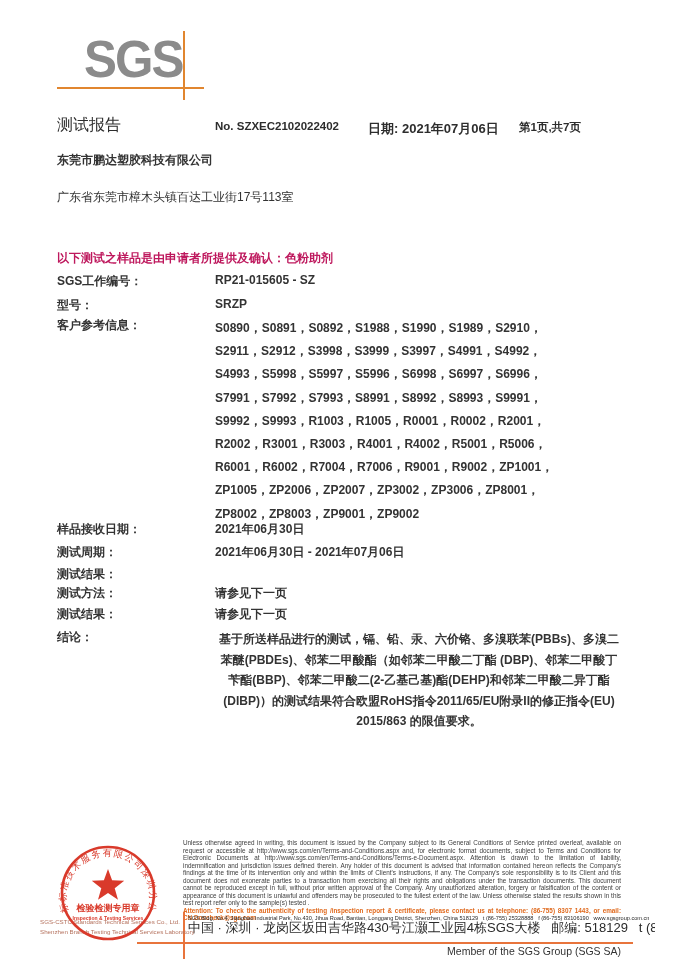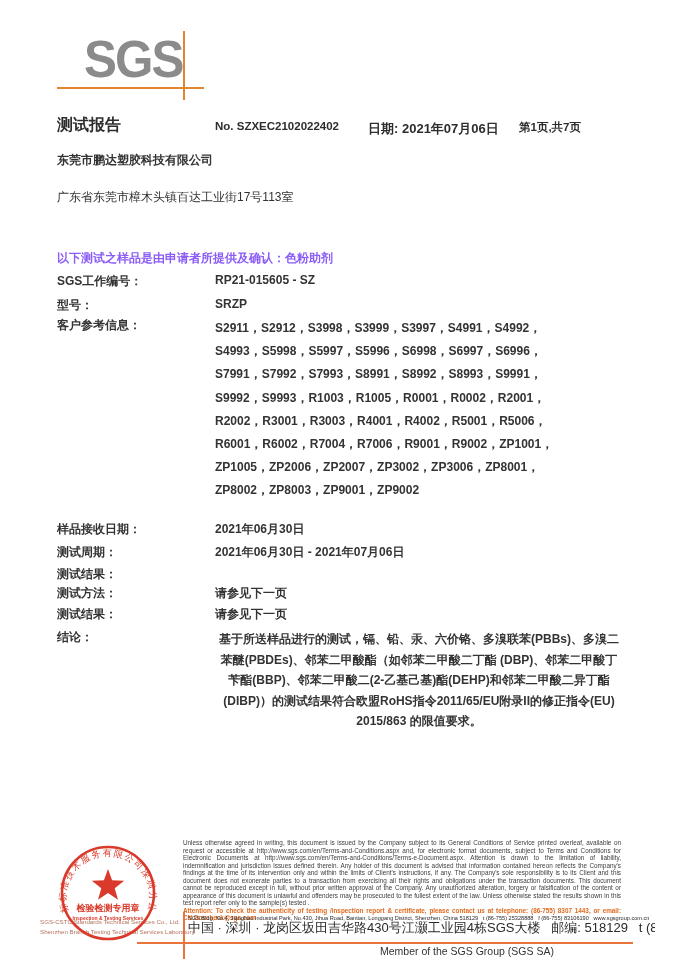--- a/index.html
+++ b/index.html
@@ -8,48 +8,48 @@
     font-family:"Liberation Sans","DejaVu Sans",sans-serif;color:#2f2f2f;
   }
   
   .logo-text{
     position:absolute;left:84px;top:33px;font-size:52px;font-weight:700;
     color:#8b8b8b;letter-spacing:-2px;line-height:1;transform:scaleX(.95);transform-origin:left;
   }
   .logo-hline{position:absolute;left:57px;top:87px;width:147px;height:2px;background:#e1862f;}
   .logo-vline{position:absolute;left:183px;top:31px;width:2px;height:69px;background:#e1862f;}
   
-  .title{position:absolute;left:57px;top:115px;font-size:16px;font-weight:700;color:#2d2d2d;}
+  .title{position:absolute;left:57px;top:115px;font-size:16px;font-weight:400;color:#2d2d2d;}
   .report-no{position:absolute;left:215px;top:120px;font-size:11.5px;font-weight:700;color:#2d2d2d;}
   .report-date{position:absolute;left:368px;top:120px;font-size:13px;font-weight:700;color:#2d2d2d;}
   .report-page{position:absolute;left:519px;top:120px;font-size:11.5px;font-weight:700;color:#2d2d2d;}
   
   .company{position:absolute;left:57px;top:152px;font-size:12px;font-weight:700;color:#333;}
   .company-addr{position:absolute;left:57px;top:189px;font-size:12px;font-weight:400;color:#333;}
-  .intro{position:absolute;left:57px;top:250px;font-size:12px;font-weight:700;color:#8b5cf6;}
+  .intro{position:absolute;left:57px;top:250px;font-size:12px;font-weight:700;color:#be185d;}
   
   .row{position:absolute;left:57px;width:566px;display:flex;font-size:12px;font-weight:700;color:#333;}
   .lbl{width:158px;flex-shrink:0;}
   .val{flex:1;}
   .ref-line{line-height:23.2px;}
   .conclusion .val{line-height:20.5px;text-align:center;}
   
   .footer-text{position:absolute;left:183px;top:839px;width:438px;}
   .disclaimer{
     font-size:6.35px;line-height:7.55px;text-align:justify;color:#3d3d3d;font-weight:400;
   }
   .attention{
     font-size:6.35px;line-height:7.55px;color:#e06a1e;font-weight:700;text-align:justify;
   }
   .addr-vline{position:absolute;left:183px;top:912px;width:2px;height:47px;background:#e8743c;}
   .addr-block{position:absolute;left:188px;top:914px;color:#2a2a2a;}
   .addr-en{font-size:5.6px;line-height:8px;white-space:pre;font-weight:400;}
   .addr-cn{font-size:13px;line-height:12px;white-space:pre;font-weight:400;}
   .footer-hline{position:absolute;left:137px;top:942px;width:496px;height:2px;background:#e8743c;}
-  .member{position:absolute;left:380px;top:945px;width:241px;text-align:left;font-size:10.5px;color:#333;font-weight:400;}
+  .member{position:absolute;left:380px;top:945px;width:241px;text-align:right;font-size:10.5px;color:#333;font-weight:400;}
   
   .stamp{position:absolute;left:58px;top:843px;width:100px;height:100px;}
   .under-stamp{position:absolute;left:40px;top:917px;width:170px;font-size:6.2px;line-height:9.5px;color:#b5725e;font-weight:400;}
 </style>
 </head>
 <body>
 
 <div class="page">
 
   <div>
@@ -74,20 +74,21 @@
   </div>
 
   <div class="row" style="top:297px">
     <span class="lbl">型号：</span>
     <span class="val">SRZP</span>
   </div>
 
   <div class="row" style="top:317px">
     <span class="lbl">客户参考信息：</span>
     <span class="val">
+      <div class="ref-line">S0890，S0891，S0892，S1988，S1990，S1989，S2910，</div>
       <div class="ref-line">S2911，S2912，S3998，S3999，S3997，S4991，S4992，</div>
       <div class="ref-line">S4993，S5998，S5997，S5996，S6998，S6997，S6996，</div>
       <div class="ref-line">S7991，S7992，S7993，S8991，S8992，S8993，S9991，</div>
       <div class="ref-line">S9992，S9993，R1003，R1005，R0001，R0002，R2001，</div>
       <div class="ref-line">R2002，R3001，R3003，R4001，R4002，R5001，R5006，</div>
       <div class="ref-line">R6001，R6002，R7004，R7006，R9001，R9002，ZP1001，</div>
       <div class="ref-line">ZP1005，ZP2006，ZP2007，ZP3002，ZP3006，ZP8001，</div>
       <div class="ref-line">ZP8002，ZP8003，ZP9001，ZP9002</div>
     </span>
   </div>

